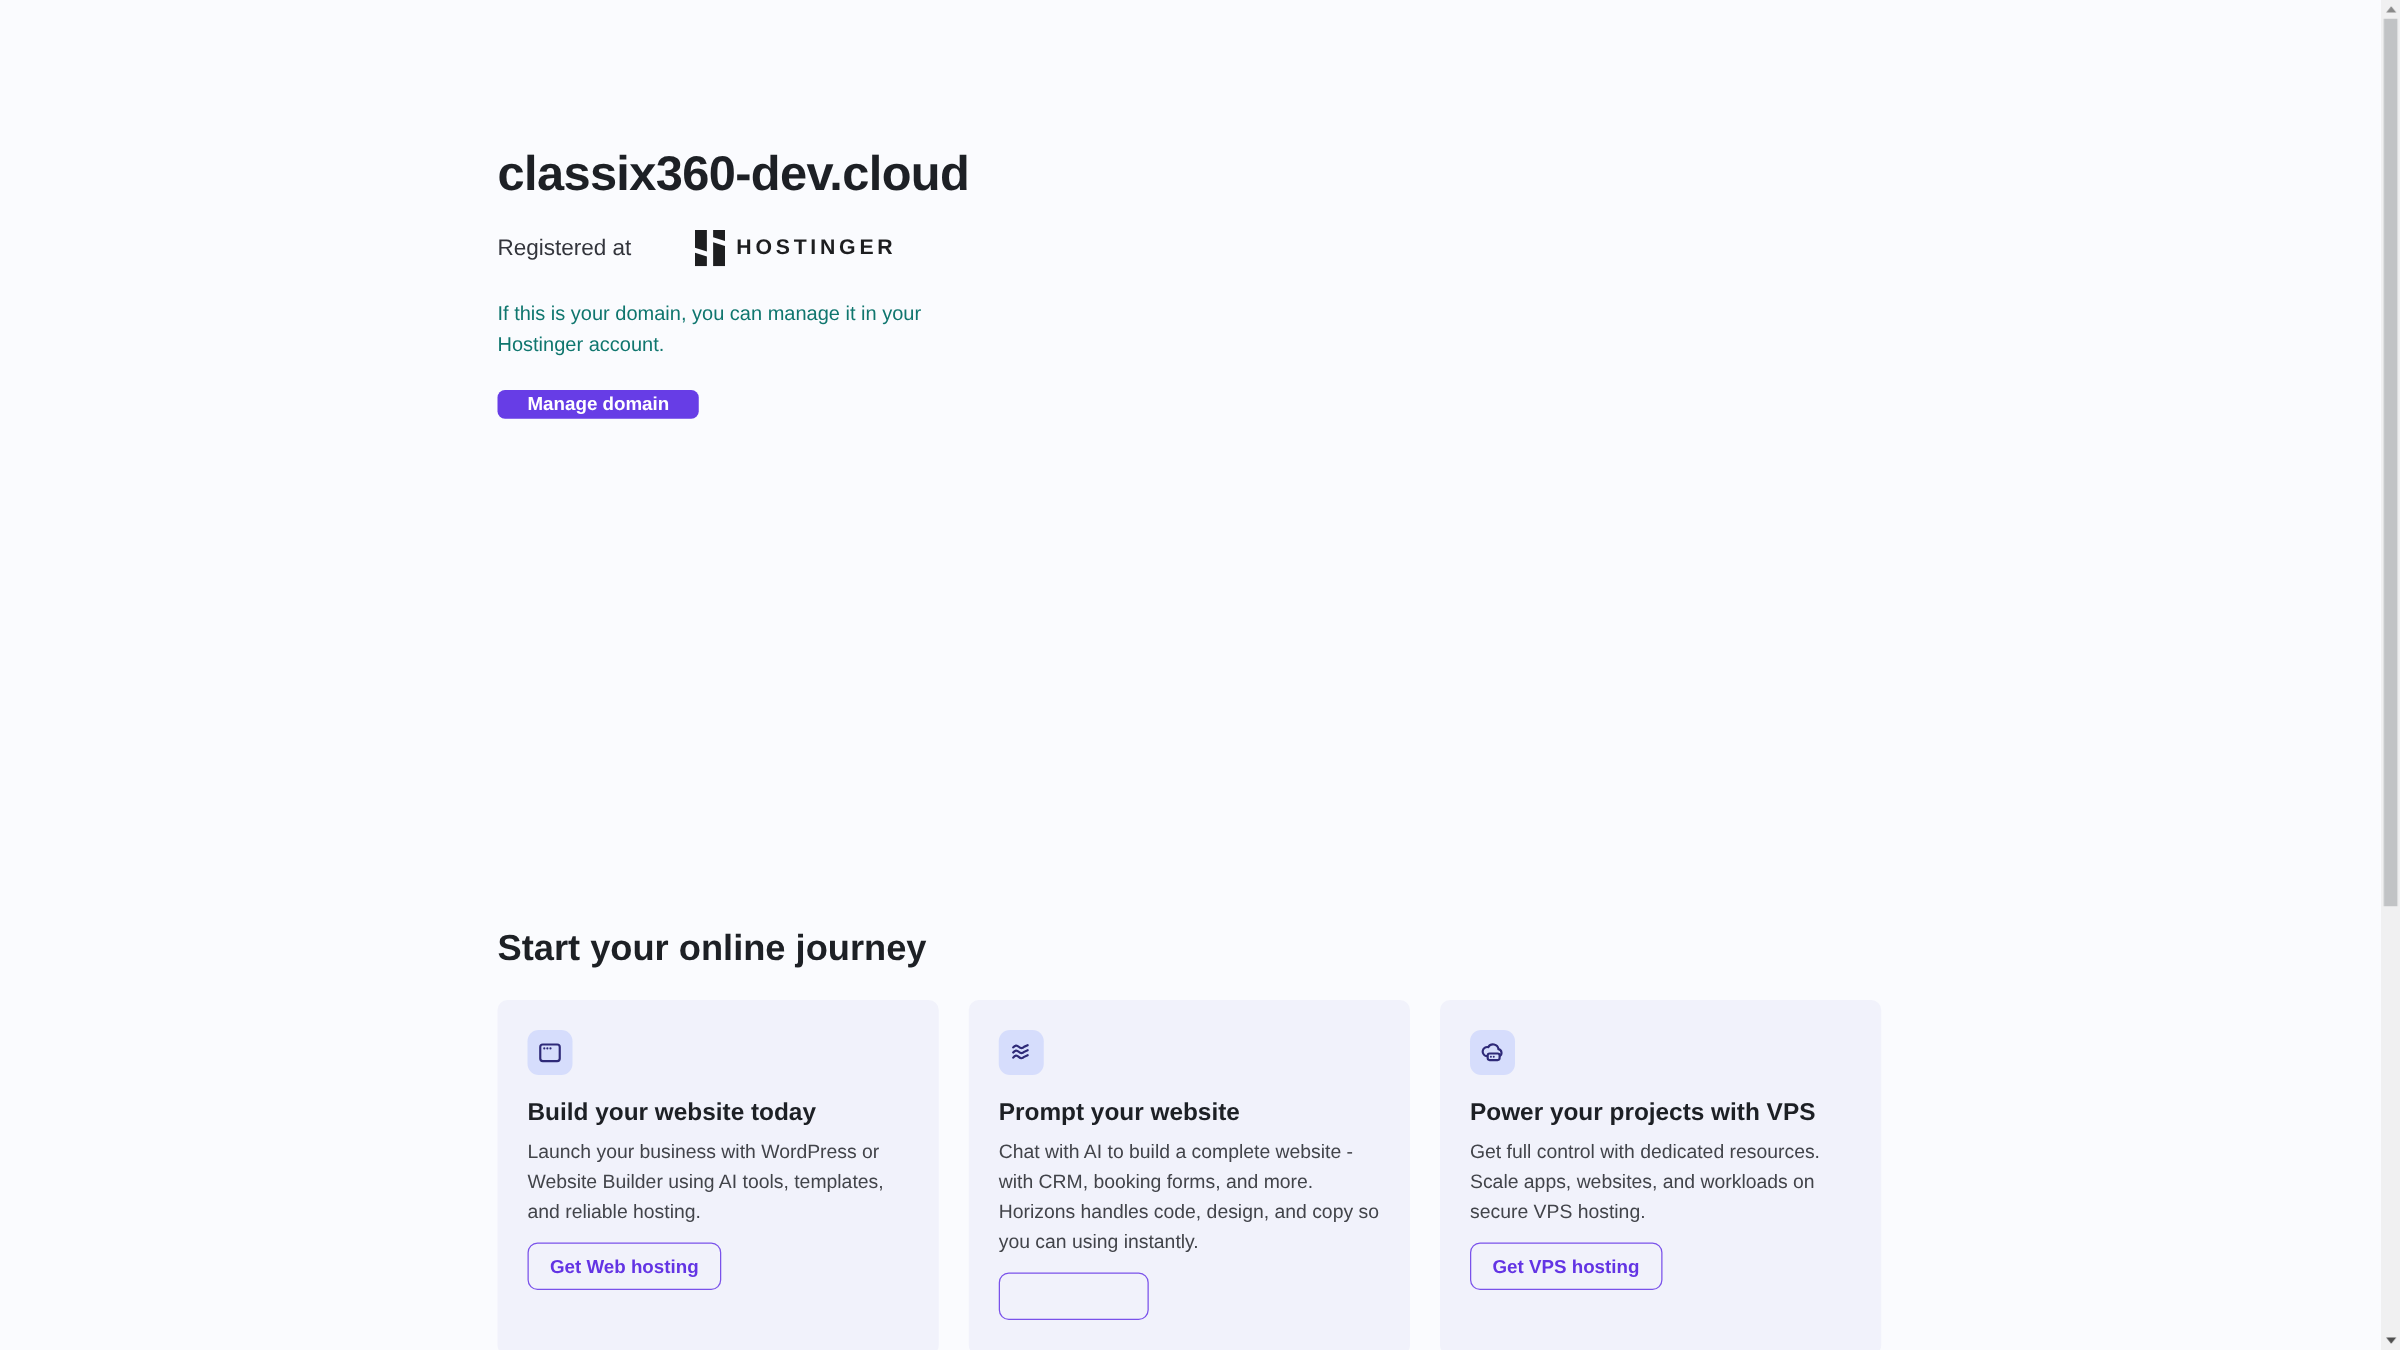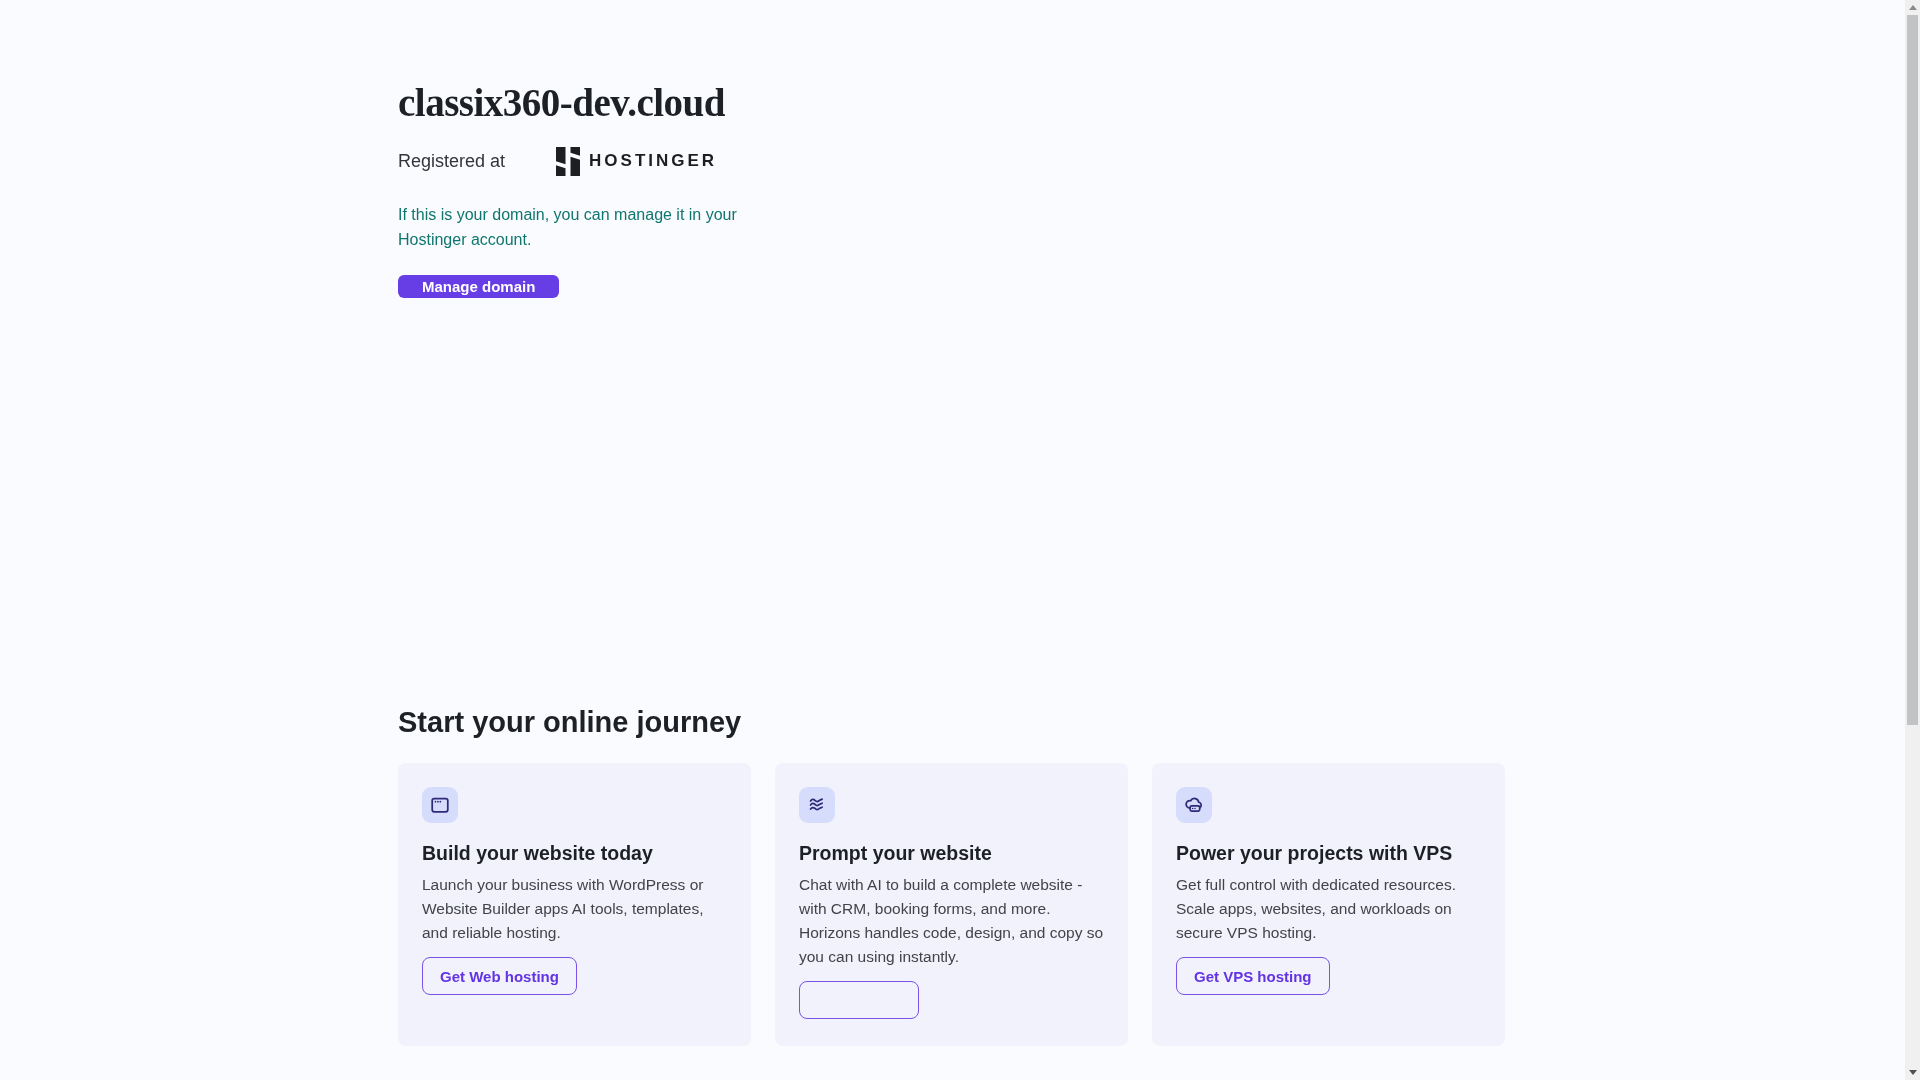--- a/index.html
+++ b/index.html
@@ -7,27 +7,26 @@
   body {
     background: #fafbfe;
     font-family: "Liberation Sans", sans-serif;
     color: #1d2025;
     position: relative;
   }
   .page { padding-left: 398px; }
 
   
   .hero-title {
-    padding-top: 79px;
+    padding-top: 116px;
     font-size: 39px;
     line-height: 48px;
     font-weight: 700;
     letter-spacing: -0.5px;
     color: #1d2025;
-    font-family: Liberation Serif, serif;
   }
   .registered-row {
     margin-top: 19px;
     height: 30px;
     display: flex;
     align-items: center;
     gap: 13px;
   }
   .registered-label {
     font-size: 18px;
@@ -189,21 +188,21 @@
         <span style="display:flex;">
           <svg width="22" height="22" viewBox="0 0 24 24" fill="none" aria-hidden="true">
             <rect x="3.5" y="5" width="17" height="14.5" rx="2.2" stroke="#2f2a78" stroke-width="1.9"></rect>
             <circle cx="7" cy="8.4" r="0.95" fill="#2f2a78"></circle>
             <circle cx="9.7" cy="8.4" r="0.95" fill="#2f2a78"></circle>
             <circle cx="12.4" cy="8.4" r="0.95" fill="#2f2a78"></circle>
           </svg>
         </span>
       </div>
       <h3 class="card-title">Build your website today</h3>
-      <p class="card-body">Launch your business with WordPress or Website Builder apps AI tools, templates, and reliable hosting.</p>
+      <p class="card-body">Launch your business with WordPress or Website Builder using AI tools, templates, and reliable hosting.</p>
       <button class="outline-btn">Get Web hosting</button>
     </div>
 
     <div class="card">
       <div class="icon-tile">
         <span style="display:flex;">
           <svg width="22" height="22" viewBox="0 0 24 24" fill="none" aria-hidden="true">
             <g stroke="#2f2a78" stroke-width="1.9" stroke-linecap="round">
               <path d="M5 7.6 Q7.3 4.6 9.8 7 T14.6 7 L17.6 5.6"></path>
               <path d="M5 12 Q7.3 9 9.8 11.4 T14.6 11.4 L17.6 10"></path>

